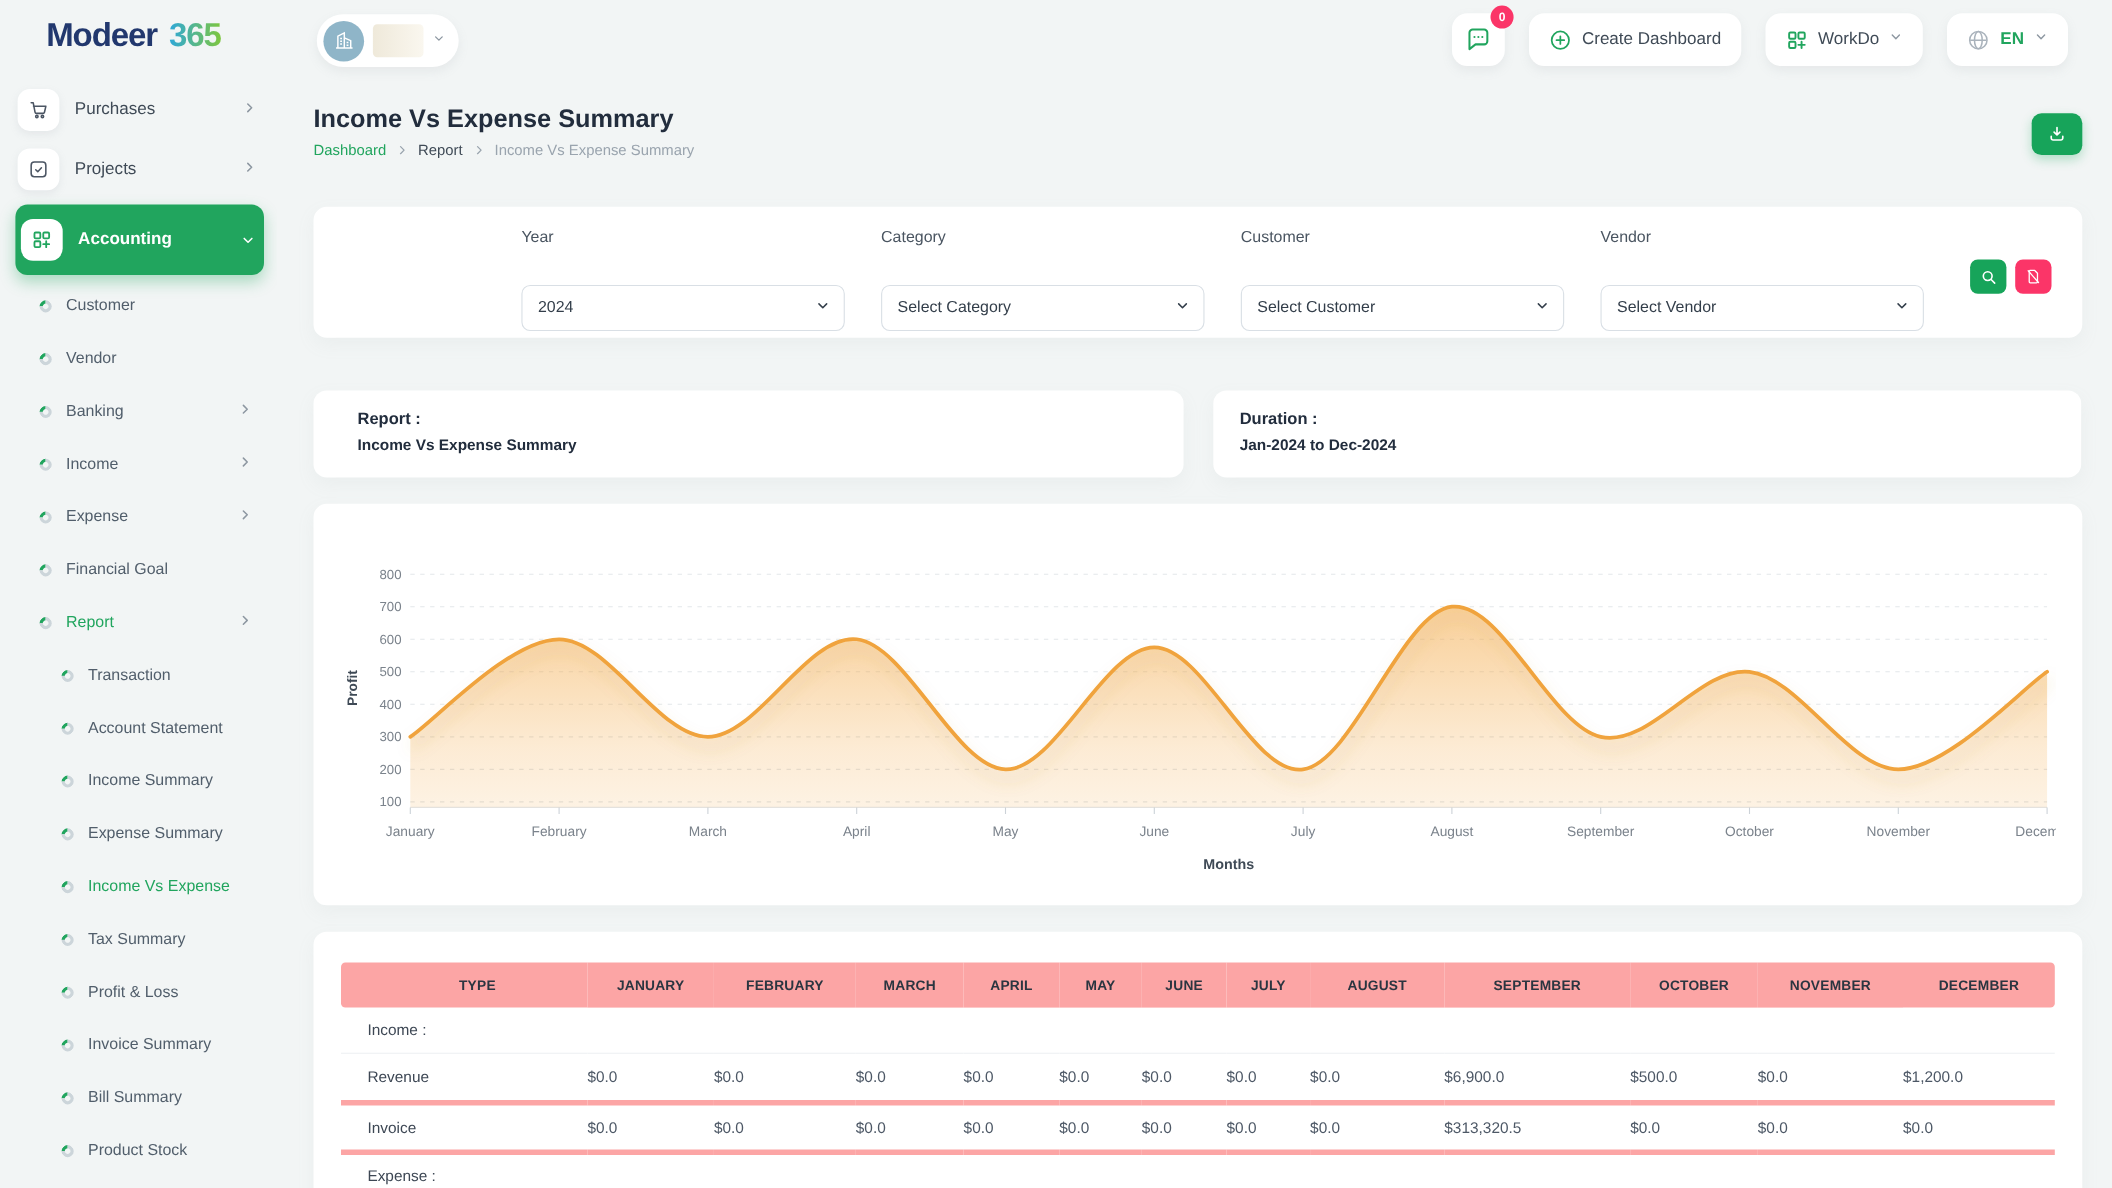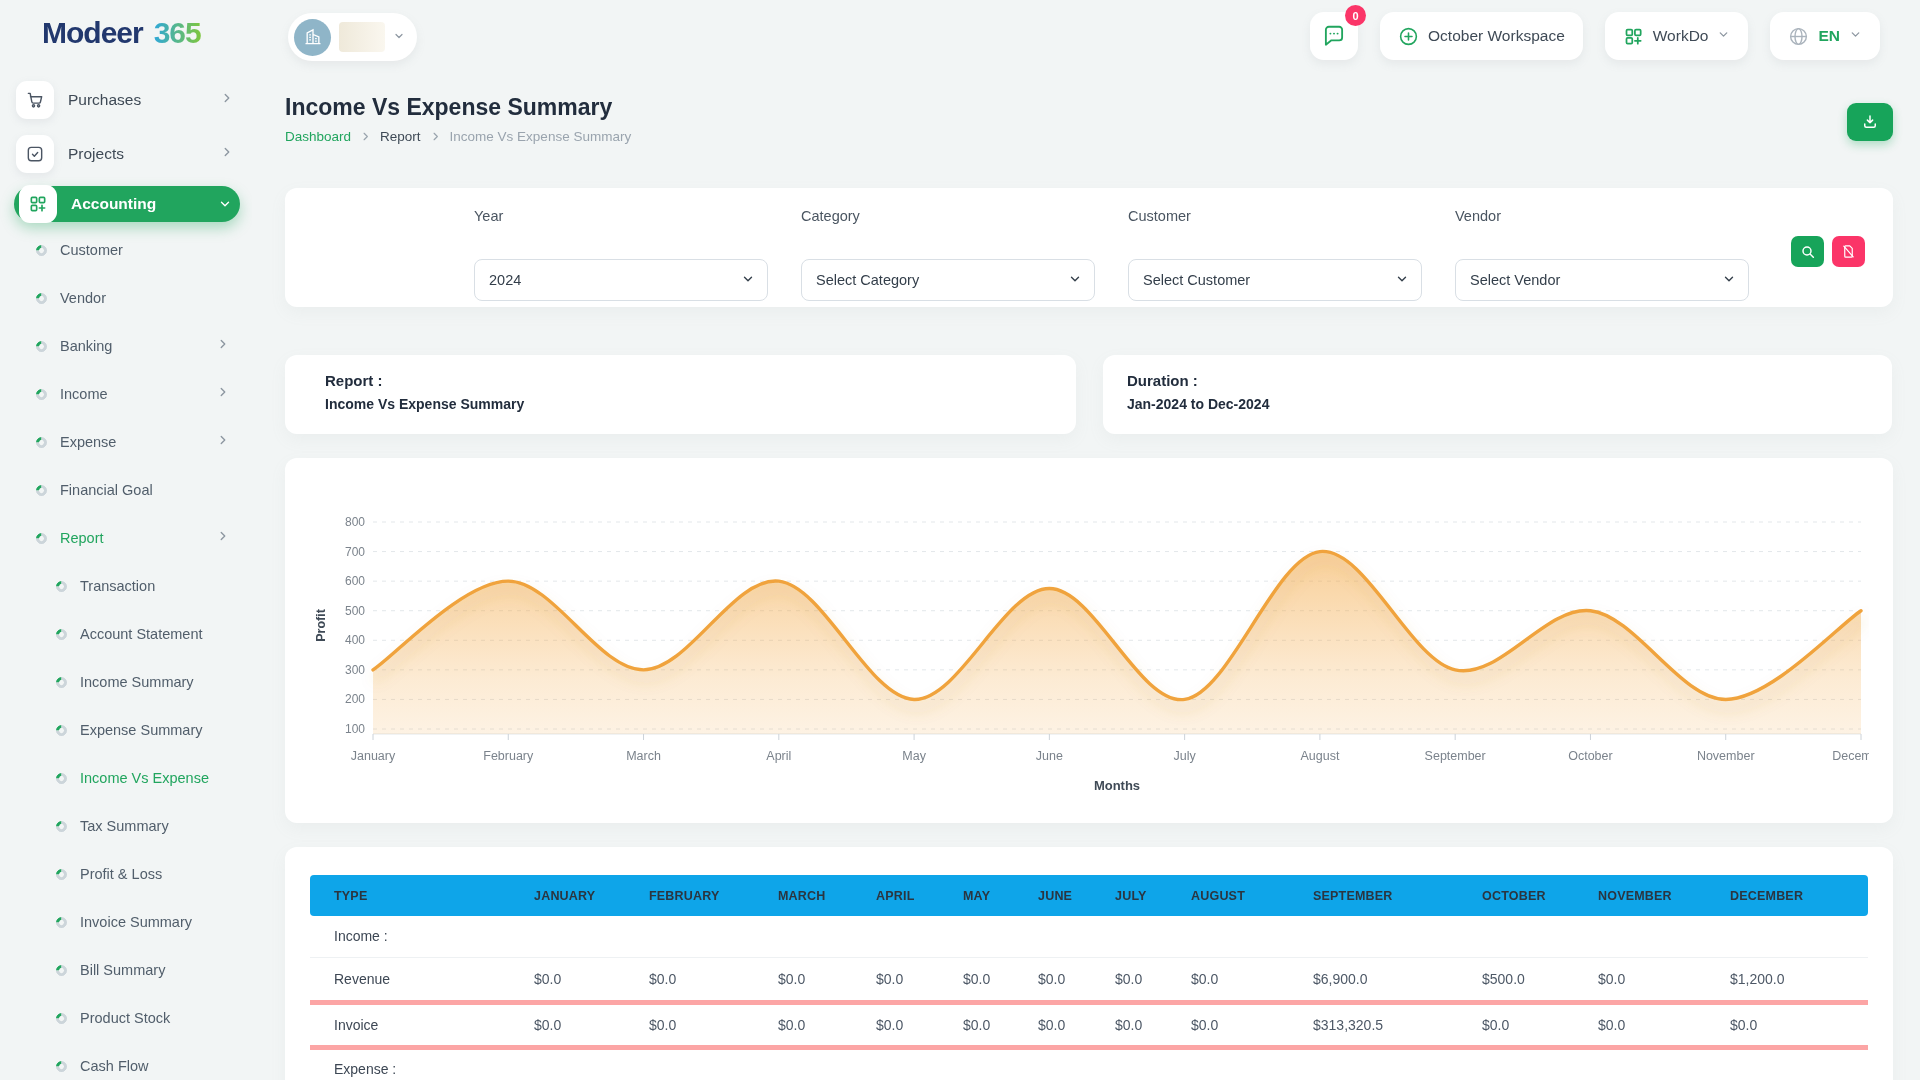--- a/index.html
+++ b/index.html
@@ -31,21 +31,21 @@
   .pill-btn .green-txt { color:#21a55e; font-weight:bold; }
 
   
   .sidebar { position:absolute; left:0; top:72px; width:252px; bottom:0; padding:2px 14px 0 16px; overflow:hidden; }
   .side-parent { height:52px; display:flex; align-items:center; gap:14px; cursor:pointer; }
   .side-parent + .side-parent { height:56px; }
   .icon-tile { width:38px; height:38px; border-radius:11px; background:#fff; box-shadow:0 3px 8px rgba(140,150,160,.14);
     display:flex; align-items:center; justify-content:center; color:#4b5563; flex:none; }
   .side-parent .lbl { font-size:15.5px; color:#3f4a56; flex:1; }
   .side-parent .chev { margin-right:4px; }
-  .side-parent.active { background:#21a55e; border-radius:22px; height:36px; margin:4px -2px; padding:0 6px 0 5px; box-shadow:0 6px 14px rgba(33,165,94,.35); }
+  .side-parent.active { background:#21a55e; border-radius:11px; height:64px; margin:4px -2px; padding:0 6px 0 5px; box-shadow:0 6px 14px rgba(33,165,94,.35); }
   .side-parent.active .icon-tile { box-shadow:none; color:#21a55e; }
   .side-parent.active .lbl { color:#fff; font-weight:bold; }
   .side-parent.active .chev { color:#fff; }
   .side-child, .side-sub { height:48px; display:flex; align-items:center; gap:13px; cursor:pointer; }
   .side-child { padding-left:20px; }
   .side-sub { padding-left:40px; }
   .donut { width:11px; height:11px; border-radius:50%; border:3px solid #ccd5da; border-top-color:#21a55e; transform:rotate(-45deg); flex:none; }
   .side-child .lbl, .side-sub .lbl { font-size:14.5px; color:#515e6b; flex:1; }
   .side-child.active .lbl, .side-sub.active .lbl { color:#21a55e; }
   .side-child .chev { margin-right:8px; }
@@ -77,22 +77,22 @@
   .card-report { left:285px; top:355px; width:791px; height:79px; padding:17px 40px; }
   .card-duration { left:1103px; top:355px; width:789px; height:79px; padding:17px 24px; }
   .sum-label { font-size:15px; font-weight:bold; color:#222d3d; }
   .sum-value { font-size:14px; font-weight:bold; color:#222d3d; margin-top:7px; }
 
   .card-chart { left:285px; top:458px; width:1608px; height:365px; padding:26px 24px 0 24px; }
   .card-chart svg { display:block; }
 
   .card-table { left:285px; top:847px; width:1608px; height:410px; padding:28px 25px; }
   table { border-collapse:collapse; table-layout:fixed; width:1558px; }
-  thead th { background:#0ea5e9; font-size:12.5px; font-weight:bold; color:#2b3540; text-transform:uppercase;
-    text-align:left; height:41px; letter-spacing:.2px; }
+  thead th { background:#fca5a5; font-size:12.5px; font-weight:bold; color:#2b3540; text-transform:uppercase;
+    text-align:center; height:41px; letter-spacing:.2px; }
   thead th:first-child { padding-left:24px; border-radius:4px 0 0 4px; }
   thead th:last-child { border-radius:0 4px 4px 0; }
   td { font-size:14px; color:#4d5866; height:45px; border-bottom:5px solid #fca5a5; }
   td.type { color:#3d4754; padding-left:24px; }
   tr.section td { height:41px; border-bottom:1px solid #eef1f3; color:#3d4754; }
 </style>
 </head>
 <body>
 <div id="app">
 
@@ -123,21 +123,21 @@
             <circle cx="15.3" cy="9.8" r="0.9" fill="#21a55e" stroke="none"></circle>
         </svg>
         <span class="chat-badge">0</span>
       </div>
 
       <div class="pill-btn">
         <svg width="21" height="21" viewBox="0 0 24 24" fill="none" stroke="#21a55e" stroke-width="1.8">
           <circle cx="12" cy="12" r="9"></circle>
             <path d="M12 8v8M8 12h8" stroke-linecap="round"></path>
         </svg>
-        <span>October Workspace</span>
+        <span>Create Dashboard</span>
       </div>
 
       <div class="pill-btn">
         <svg width="21" height="21" viewBox="0 0 24 24" fill="none" stroke="#21a55e" stroke-width="2">
           <rect x="4" y="4" width="6.6" height="6.6" rx="1.3"></rect>
             <rect x="13.6" y="4" width="6.6" height="6.6" rx="1.3"></rect>
             <rect x="4" y="13.6" width="6.6" height="6.6" rx="1.3"></rect>
           <path d="M16.9 13.6v6.6M13.6 16.9h6.6" stroke-linecap="round"></path>
         </svg>
         <span>WorkDo</span>

